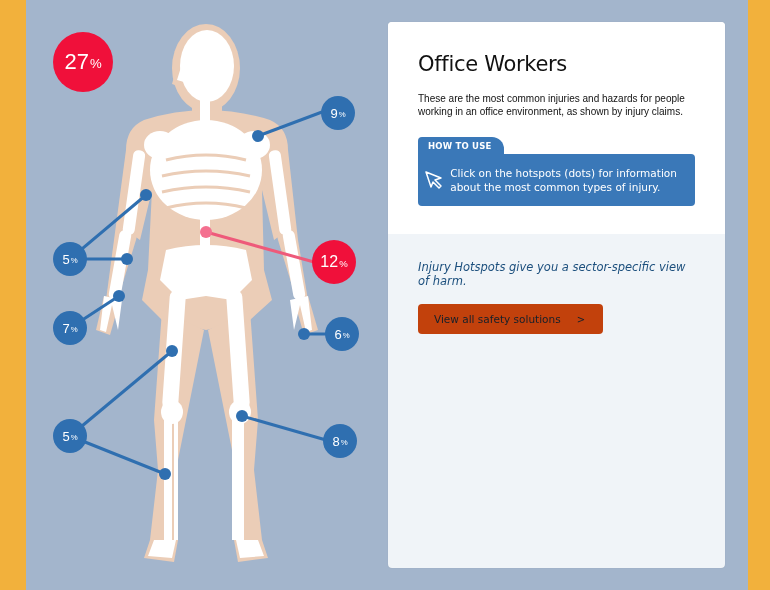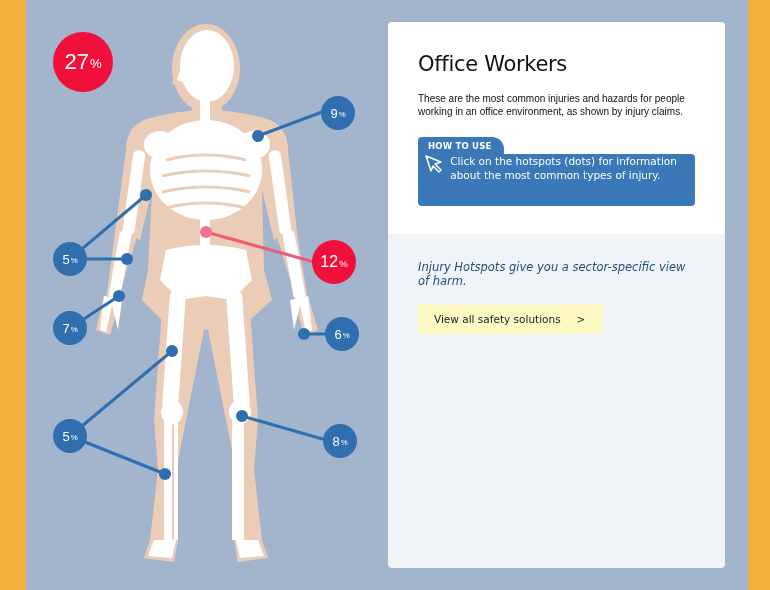--- a/index.html
+++ b/index.html
@@ -9,26 +9,26 @@
   .hot { position:absolute; border-radius:50%; color:#fff; display:flex; align-items:center; justify-content:center; cursor:pointer; font-family:"Liberation Sans", sans-serif; }
   .hot.blue { width:34px; height:34px; background:#2f6fb0; font-size:13px; }
   .hot.red { background:#f0103a; }
   .hot .pct { font-size:0.6em; margin-left:1px; margin-top:3px; }
   .card { position:absolute; left:362px; top:22px; width:337px; height:546px; background:#f0f4f8; border-radius:4px; overflow:hidden; box-shadow:0 0 1px rgba(0,0,0,0.15); }
   .card-top { background:#fff; height:212px; padding:30px 30px 8px 30px; box-sizing:border-box; }
   .title { font-family:"DejaVu Sans", sans-serif; font-size:21px; color:#111; margin:0 0 16px 0; font-weight:normal; letter-spacing:-0.3px; }
   .desc { font-family:"Liberation Sans", sans-serif; font-size:10px; line-height:13px; color:#111; margin:0 0 16px 0; }
   .howto { position:relative; }
   .howto-tab { display:inline-block; background:#3a78b8; color:#fff; font-size:8.5px; font-weight:bold; padding:4px 12px 3px 10px; border-radius:4px 12px 0 0; letter-spacing:0.2px; }
-  .howto-box { background:#3a78b8; border-radius:0 4px 4px 4px; height:52px; display:flex; color:#fff; }
+  .howto-box { background:#3a78b8; border-radius:0 4px 4px 4px; height:52px; display:flex; align-items:center; color:#fff; }
   .howto-icon { width:58px; display:flex; justify-content:center; }
   .howto-text { font-size:10.5px; line-height:14px; }
   .card-bottom { padding:26px 30px; }
   .tagline { color:#1c4f7d; font-size:11.5px; margin:0 0 16px 0;font-style:italic; }
-  .cta { display:inline-flex; align-items:center; background:#fef9c3; color:#15202b; font-size:10.5px; border-radius:4px; height:30px; padding:0 18px 0 16px; border:none; cursor:pointer; font-family:"DejaVu Sans", sans-serif; }
+  .cta { display:inline-flex; align-items:center; background:#c2410c; color:#15202b; font-size:10.5px; border-radius:4px; height:30px; padding:0 18px 0 16px; border:none; cursor:pointer; font-family:"DejaVu Sans", sans-serif; }
   .cta .chev { margin-left:16px; font-size:10px; }
 </style>
 </head>
 <body>
 
 <div class="stage">
 
   <svg class="figure" viewBox="0 0 360 590" width="360" height="590">
 
     <g fill="#ebcdb7">

